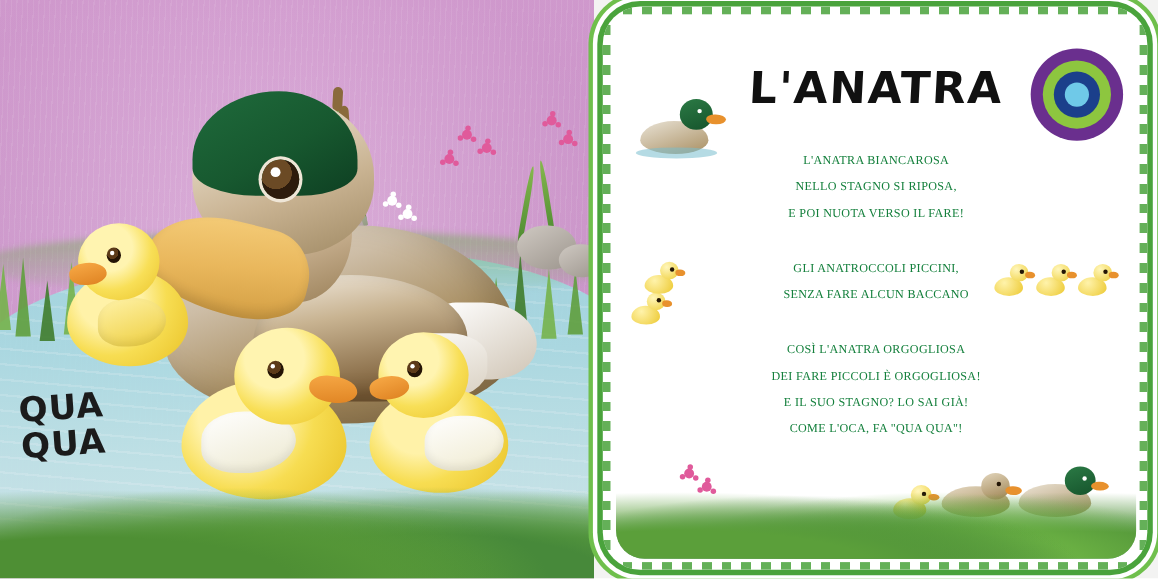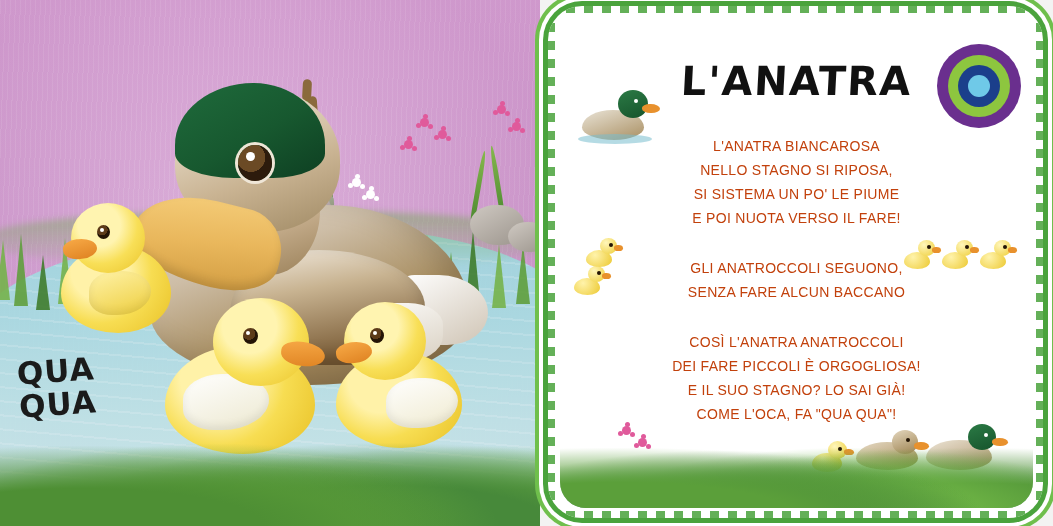--- a/index.html
+++ b/index.html
@@ -332,24 +332,24 @@
   .stanzas {
     position: absolute;
     left: 0; right: 0;
     top: 118px;
     text-align: center;
   }
   .stanza {
     margin: 0 0 26px 0;
   }
   .stanza .line {
-    font-family: Liberation Sans, sans-serif;
-    font-size: 14px;
+    font-family: Liberation Serif, serif;
+    font-size: 11px;
     line-height: 24px;
-    color: #c2410c;
+    color: #15803d;
     letter-spacing: .3px;
     white-space: nowrap;
   }
 
   
   .mini-duck {
     position: absolute;
   }
   .md-body {
     position: absolute;
@@ -553,31 +553,30 @@
       <div class="flower" style="left:78px; top:422px;"></div>
 
       <div class="right-water"></div>
       <div class="right-grass"></div>
 
       <div class="stanzas">
 
         <div class="stanza">
           <div class="line">L'ANATRA BIANCAROSA</div>
           <div class="line">NELLO STAGNO SI RIPOSA,</div>
-          <div class="line">SI SISTEMA UN PO' LE PIUME</div>
           <div class="line">E POI NUOTA VERSO IL FARE!</div>
         </div>
 
         <div class="stanza">
-          <div class="line">GLI ANATROCCOLI SEGUONO,</div>
+          <div class="line">GLI ANATROCCOLI PICCINI,</div>
           <div class="line">SENZA FARE ALCUN BACCANO</div>
         </div>
 
         <div class="stanza">
-          <div class="line">COSÌ L'ANATRA ANATROCCOLI</div>
+          <div class="line">COSÌ L'ANATRA ORGOGLIOSA</div>
           <div class="line">DEI FARE PICCOLI È ORGOGLIOSA!</div>
           <div class="line">E IL SUO STAGNO? LO SAI GIÀ!</div>
           <div class="line">COME L'OCA, FA "QUA QUA"!</div>
         </div>
 
       </div>
     </div>
   </div>
 
 </div>

